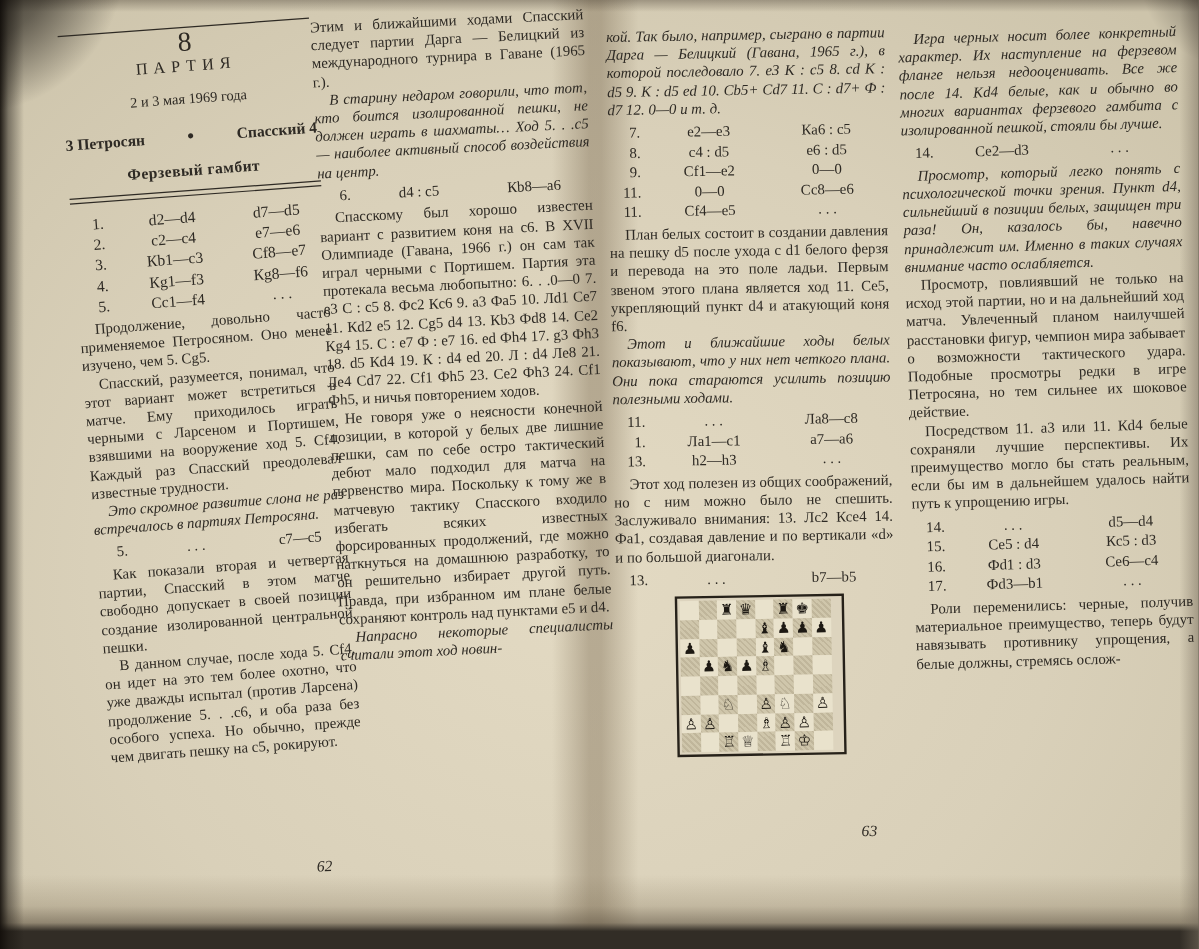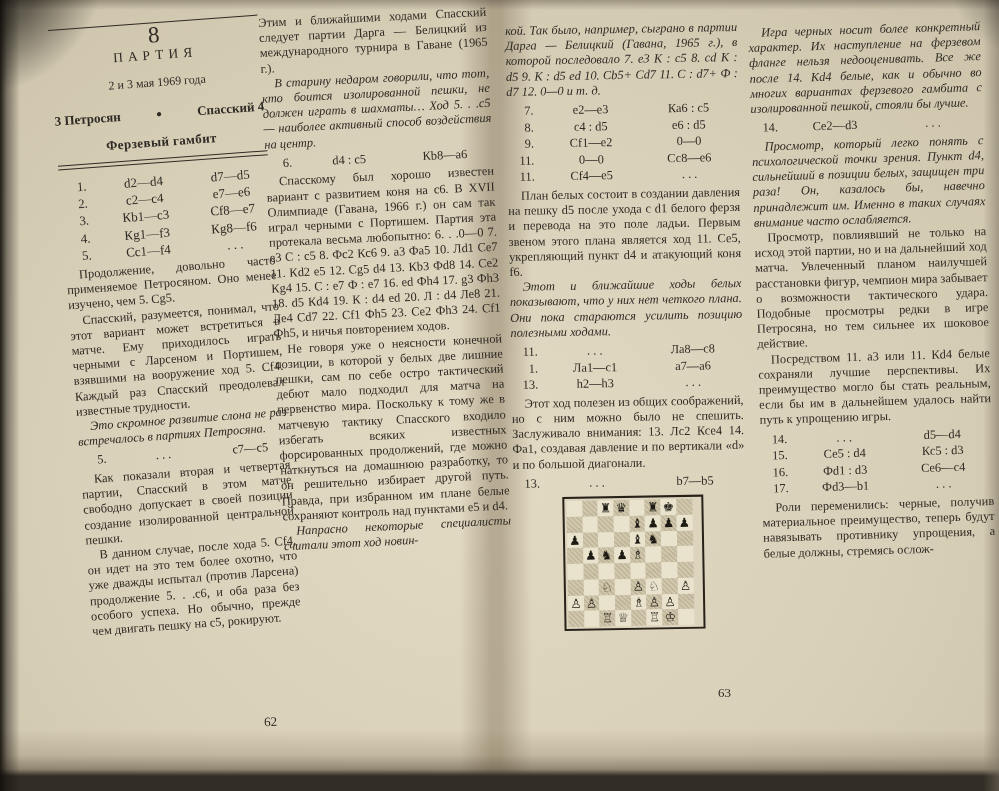--- a/index.html
+++ b/index.html
@@ -35,21 +35,21 @@
   .players{display:flex;justify-content:space-between;align-items:center;font-weight:bold;font-size:13px;margin-top:15px;text-align:left;}
   .dot{font-size:10px;}
   .opening{font-weight:bold;font-size:13px;margin-top:13px;letter-spacing:0.4px;text-align:center;}
   .openmoves .mv{line-height:17.2px;font-size:13px;}
   
   .diagram{width:133px;margin:6px 0 0 49px;border:2px solid #262119;background:#ddd4be;padding:2px;}
   .board{display:grid;grid-template-columns:repeat(8,15.7px);grid-auto-rows:15.7px;}
   .sq{font-family:"DejaVu Sans",sans-serif;font-size:12.6px;line-height:15.9px;text-align:center;color:#1d1913;}
   .sq.dark{background:repeating-linear-gradient(45deg,#c0b69b 0 1.5px,#cfc6ab 1.5px 3.5px);}
   .sq.light{background:#e9e2cc;}
-  .pagenum{position:absolute;font-size:13px;}
+  .pagenum{position:absolute;font-size:13px;font-style:italic;}
   
   #col1{left:48px;top:30px;width:210px;transform:rotate(-4.2deg);transform-origin:top left;}
   #col2{left:258px;top:16px;width:228px;transform:rotate(-2.8deg);transform-origin:top left;}
   #col3{left:505px;top:24px;width:232px;transform:rotate(-1deg);transform-origin:top left;}
   #col4{left:748px;top:26px;width:232px;transform:rotate(-1.7deg);transform-origin:top left;}
   #p62{left:264px;top:714px;transform:rotate(-2deg);}
   #p63{left:718px;top:685px;}
 </style>
 </head>
 <body>

